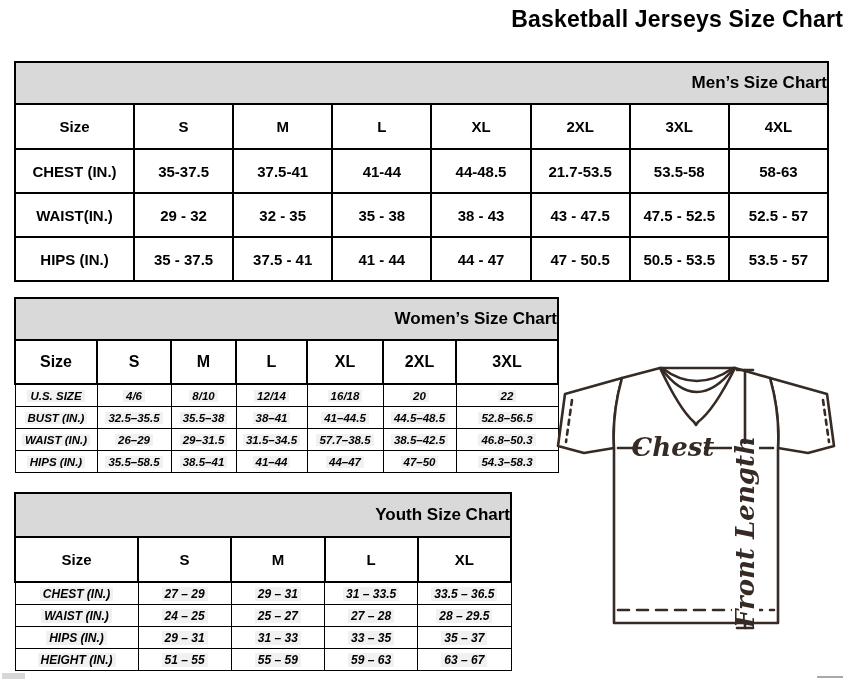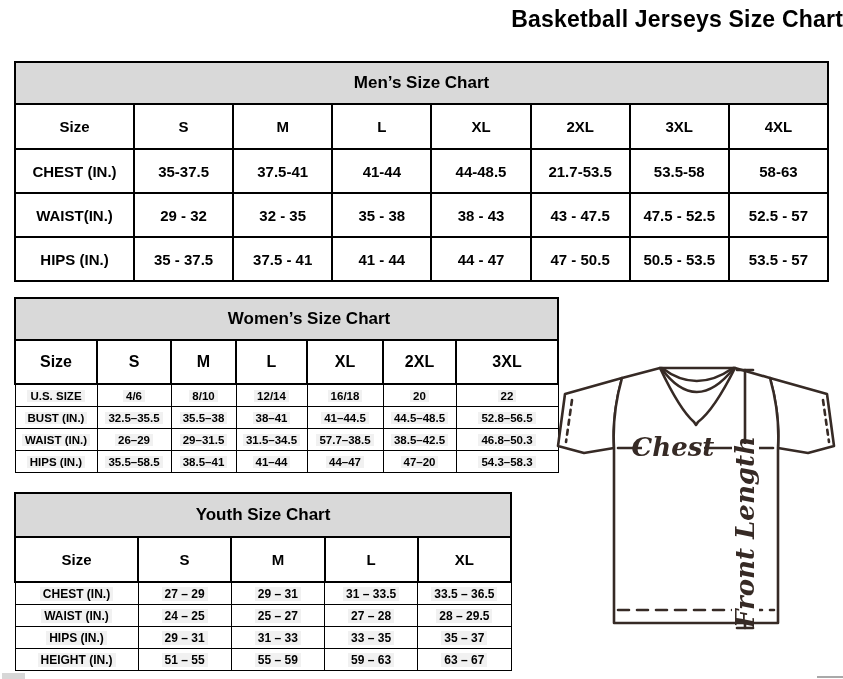--- a/index.html
+++ b/index.html
@@ -6,37 +6,37 @@
   body{
     position:relative;width:843px;height:679px;background:#ffffff;
     font-family:"Liberation Sans",sans-serif;color:#000;overflow:hidden;
   }
   .page-title{
     position:absolute;top:6px;left:0;width:100%;text-align:right;
     font-size:23px;font-weight:bold;letter-spacing:.2px;
   }
   table{border-collapse:collapse;table-layout:fixed;position:absolute;background:#fff;}
   th,td{border:2px solid #000;text-align:center;font-weight:bold;padding:0;overflow:hidden;white-space:nowrap;}
-  tr.band td{background:#d9d9d9;font-size:17px;}
+  tr.band td{background:#d9d9d9;font-size:17px;text-align:right;}
   
   #mens{left:14px;top:61px;width:815px;}
   #mens tr.band td{height:40px;}
   #mens tr.head th{height:43px;font-size:15px;}
   #mens tr.data td{height:42px;font-size:15px;}
   
   #womens{left:14px;top:297px;width:543px;}
   #womens tr.band td{height:40px;padding-left:45px;}
   #womens tr.head th{height:42px;font-size:16px;}
   #womens tr.data td{height:21px;font-size:11.5px;border-width:1.5px;}
   
   #youth{left:14px;top:492px;width:498px;}
   #youth tr.band td{height:42px;margin-left:34px;}
   #youth tr.head th{height:43px;font-size:15px;}
   #youth tr.data td{height:21px;font-size:12px;border-width:1.5px;}
-  .hl{background:#f1f1f1;padding:0 3px;}
+  .hl{background:#f1f1f1;padding:0 3px;font-style:italic;}
   
   #jersey{position:absolute;left:552px;top:358px;width:292px;height:321px;}
   
   .sb-left{position:absolute;left:2px;top:673px;width:23px;height:6px;background:#d7d7d7;}
   .sb-right{position:absolute;left:817px;top:676px;width:26px;height:2px;background:#a9a9a9;}
 </style>
 </head>
 <body>
 
 <div class="page-title">Basketball Jerseys Size Chart</div>
@@ -141,21 +141,21 @@
     <td><span class="hl">57.7–38.5</span></td>
     <td><span class="hl">38.5–42.5</span></td>
     <td><span class="hl">46.8–50.3</span></td>
   </tr>
   <tr class="data">
     <td><span class="hl">HIPS (IN.)</span></td>
     <td><span class="hl">35.5–58.5</span></td>
     <td><span class="hl">38.5–41</span></td>
     <td><span class="hl">41–44</span></td>
     <td><span class="hl">44–47</span></td>
-    <td><span class="hl">47–20</span></td>
+    <td><span class="hl">47–50</span></td>
     <td><span class="hl">54.3–58.3</span></td>
   </tr>
 </tbody>
   </table>
 
 <table id="youth">
   <colgroup>
       <col style="width:123px">
     </colgroup>
   <tbody>

